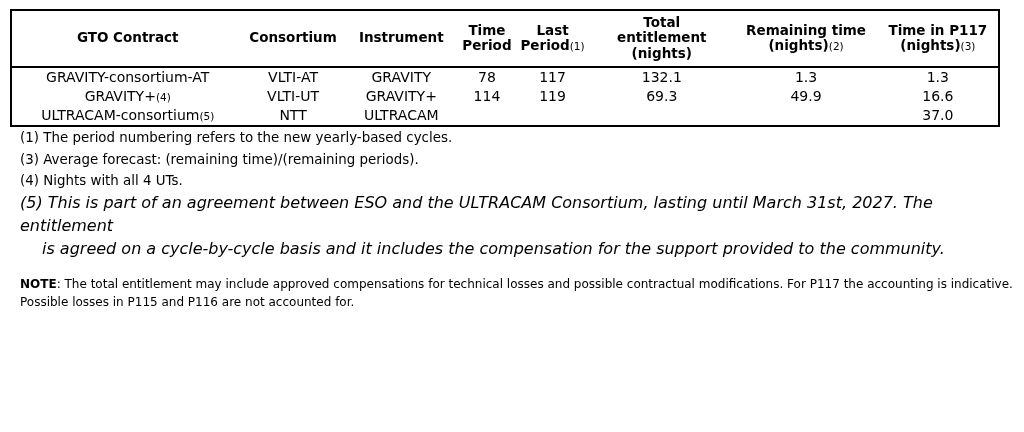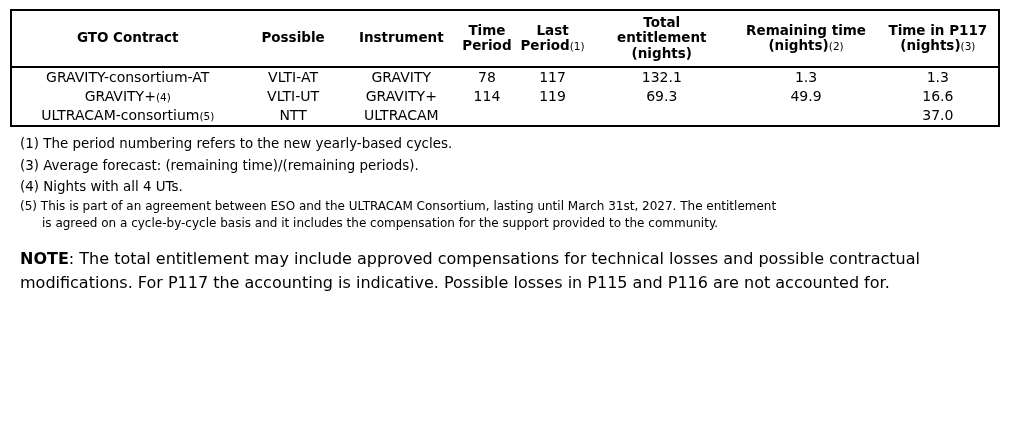--- a/index.html
+++ b/index.html
@@ -71,43 +71,44 @@
 
   .fn {
     font-size: 10.5px;
     font-weight: normal;
     vertical-align: baseline;
     letter-spacing: 0;
   }
 
   
   .notes {
-    margin-top: 6px;
+    margin-top: 0;
     padding-left: 10px;
     font-size: 13.4px;
     line-height: 1.63;
   }
   .note-line {
     white-space: pre;
   }
   .note-5 {
     white-space: normal;
-    font-size: 12px;
+    font-size: 16px;
     line-height: 1.42;
     max-width: 1000px;
+    font-style: italic;
   }
   .note-5 .cont {
     display: block;
     padding-left: 22px;
   }
 
   .bignote {
     margin-top: 15px;
     padding-left: 10px;
-    font-size: 16px;
+    font-size: 12px;
     line-height: 1.5;
     max-width: 1002px;
   }
   .bignote b { font-weight: bold; }
 </style>
 </head>
 <body>
 
 <div class="sheet">
 
@@ -121,21 +122,21 @@
       <col style="width:145px">
       <col style="width:143px">
       <col style="width:121px">
     </colgroup>
     <thead>
       <tr>
         <th class="c-contract">
           <span>GTO Contract</span>
         </th>
         <th class="c-center vr-left">
-          <span>Possible</span>
+          <span>Consortium</span>
         </th>
         <th class="c-center">
           <span>Instrument</span>
         </th>
         <th class="c-center">
           <span>Time</span><br>
           <span>Period</span>
         </th>
         <th class="c-center">
           <span>Last</span><br>

